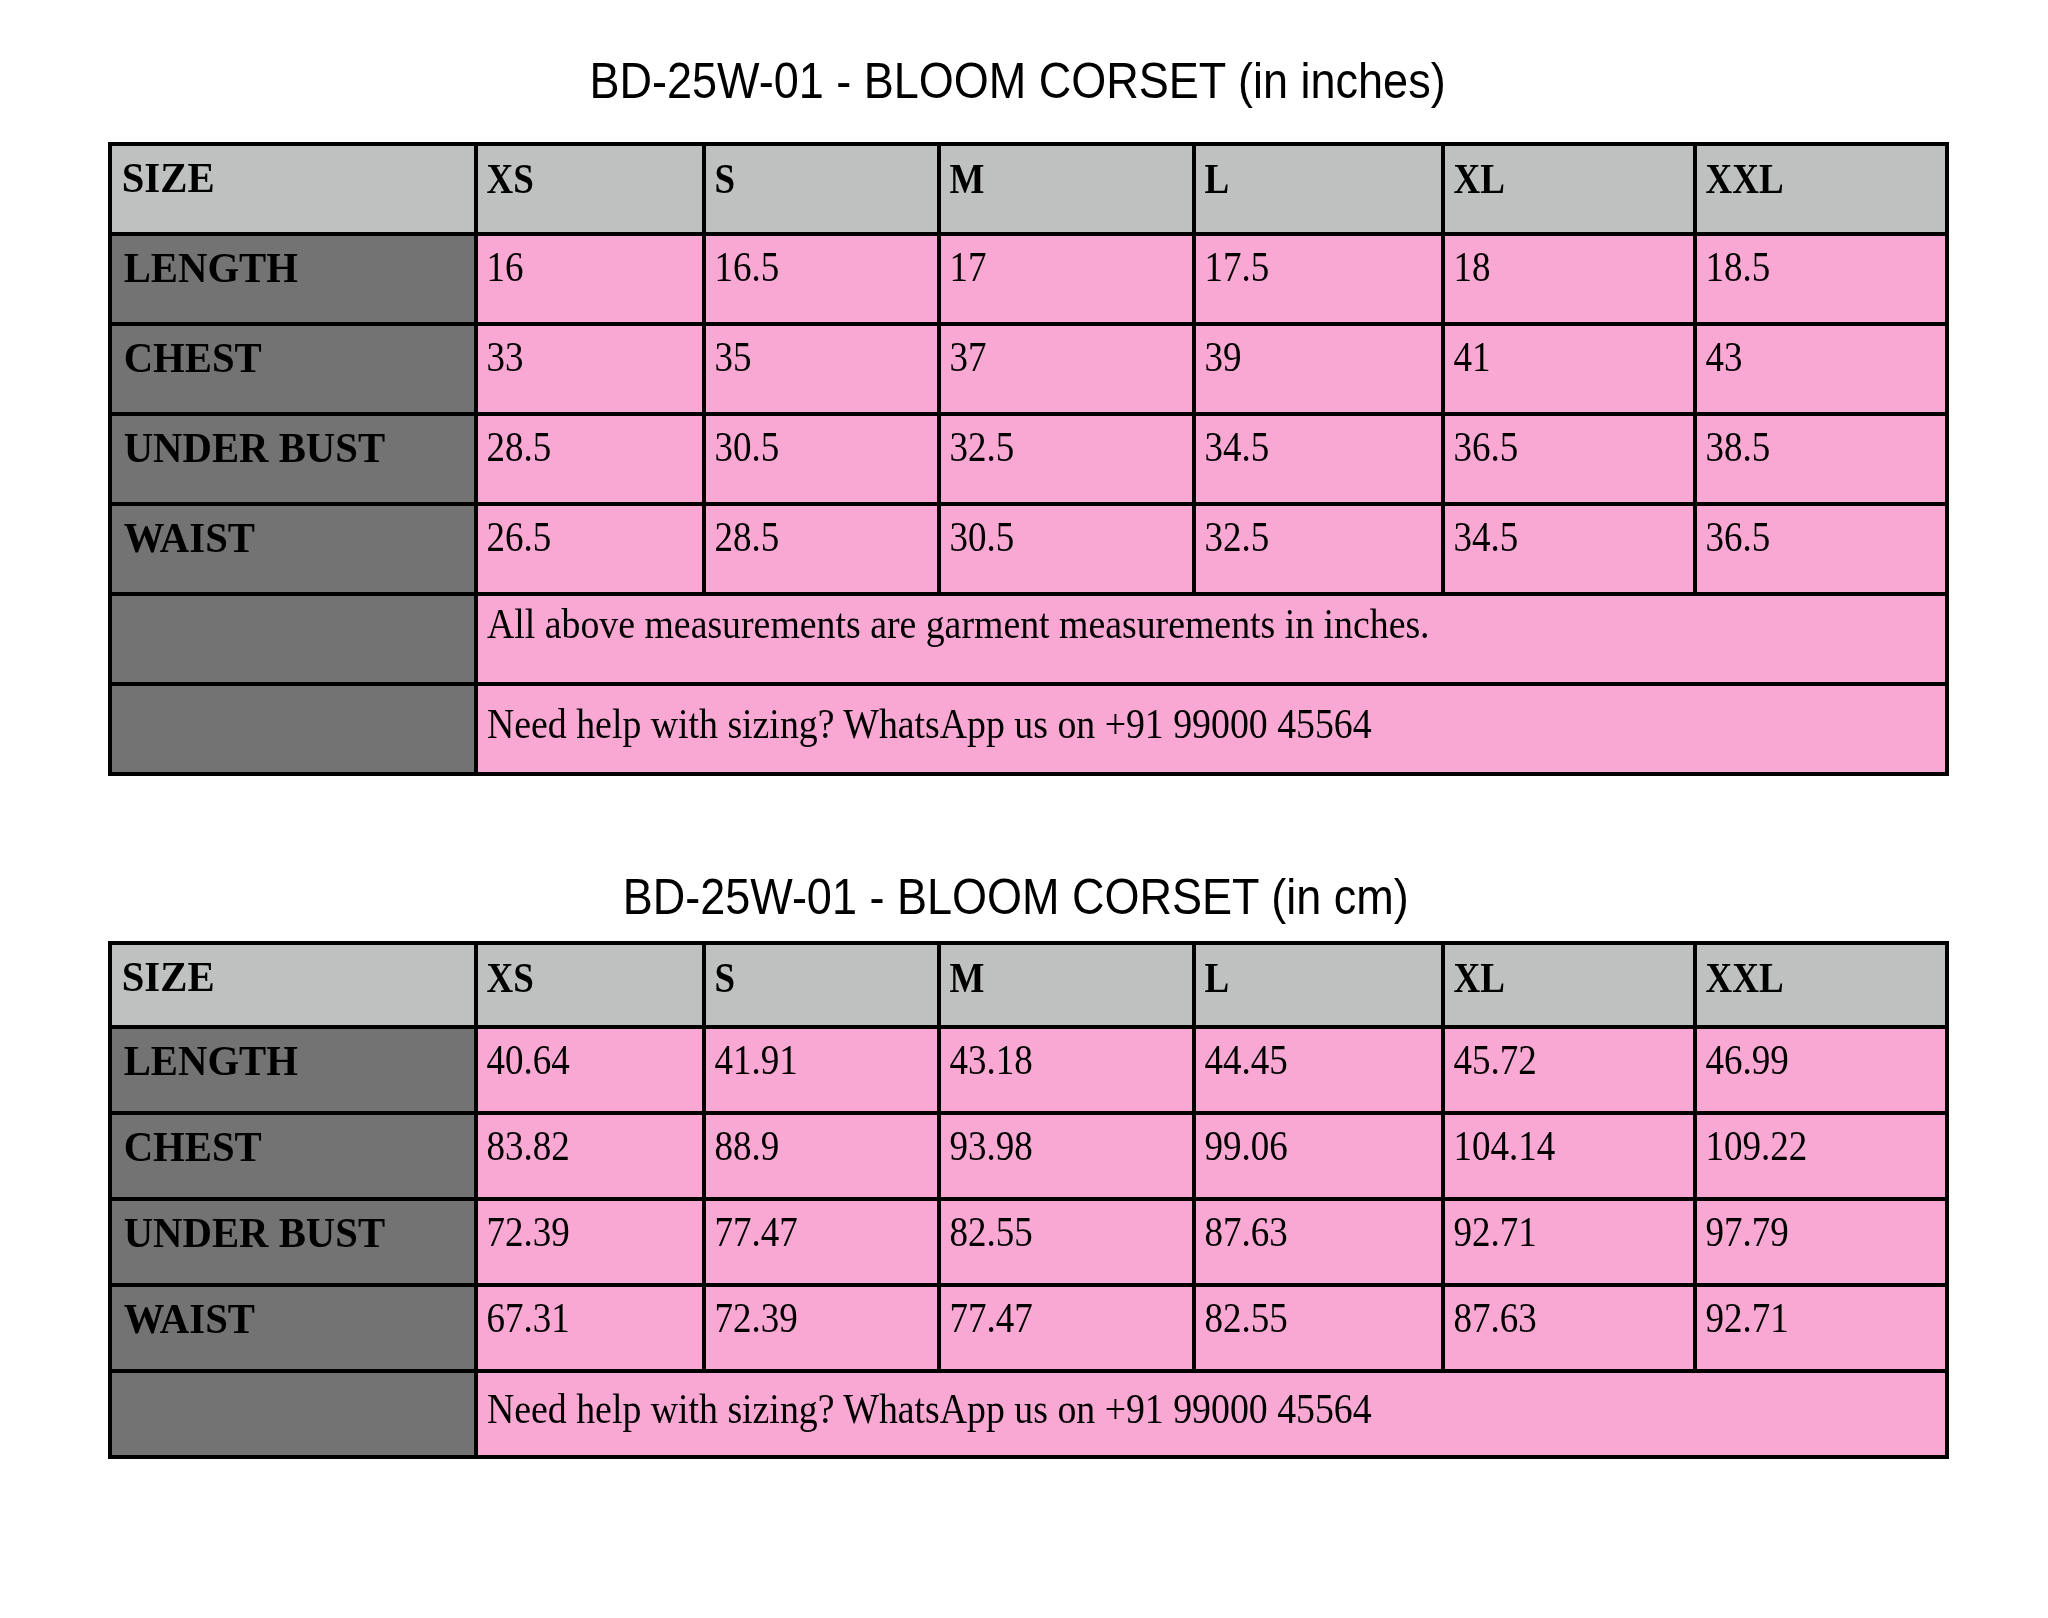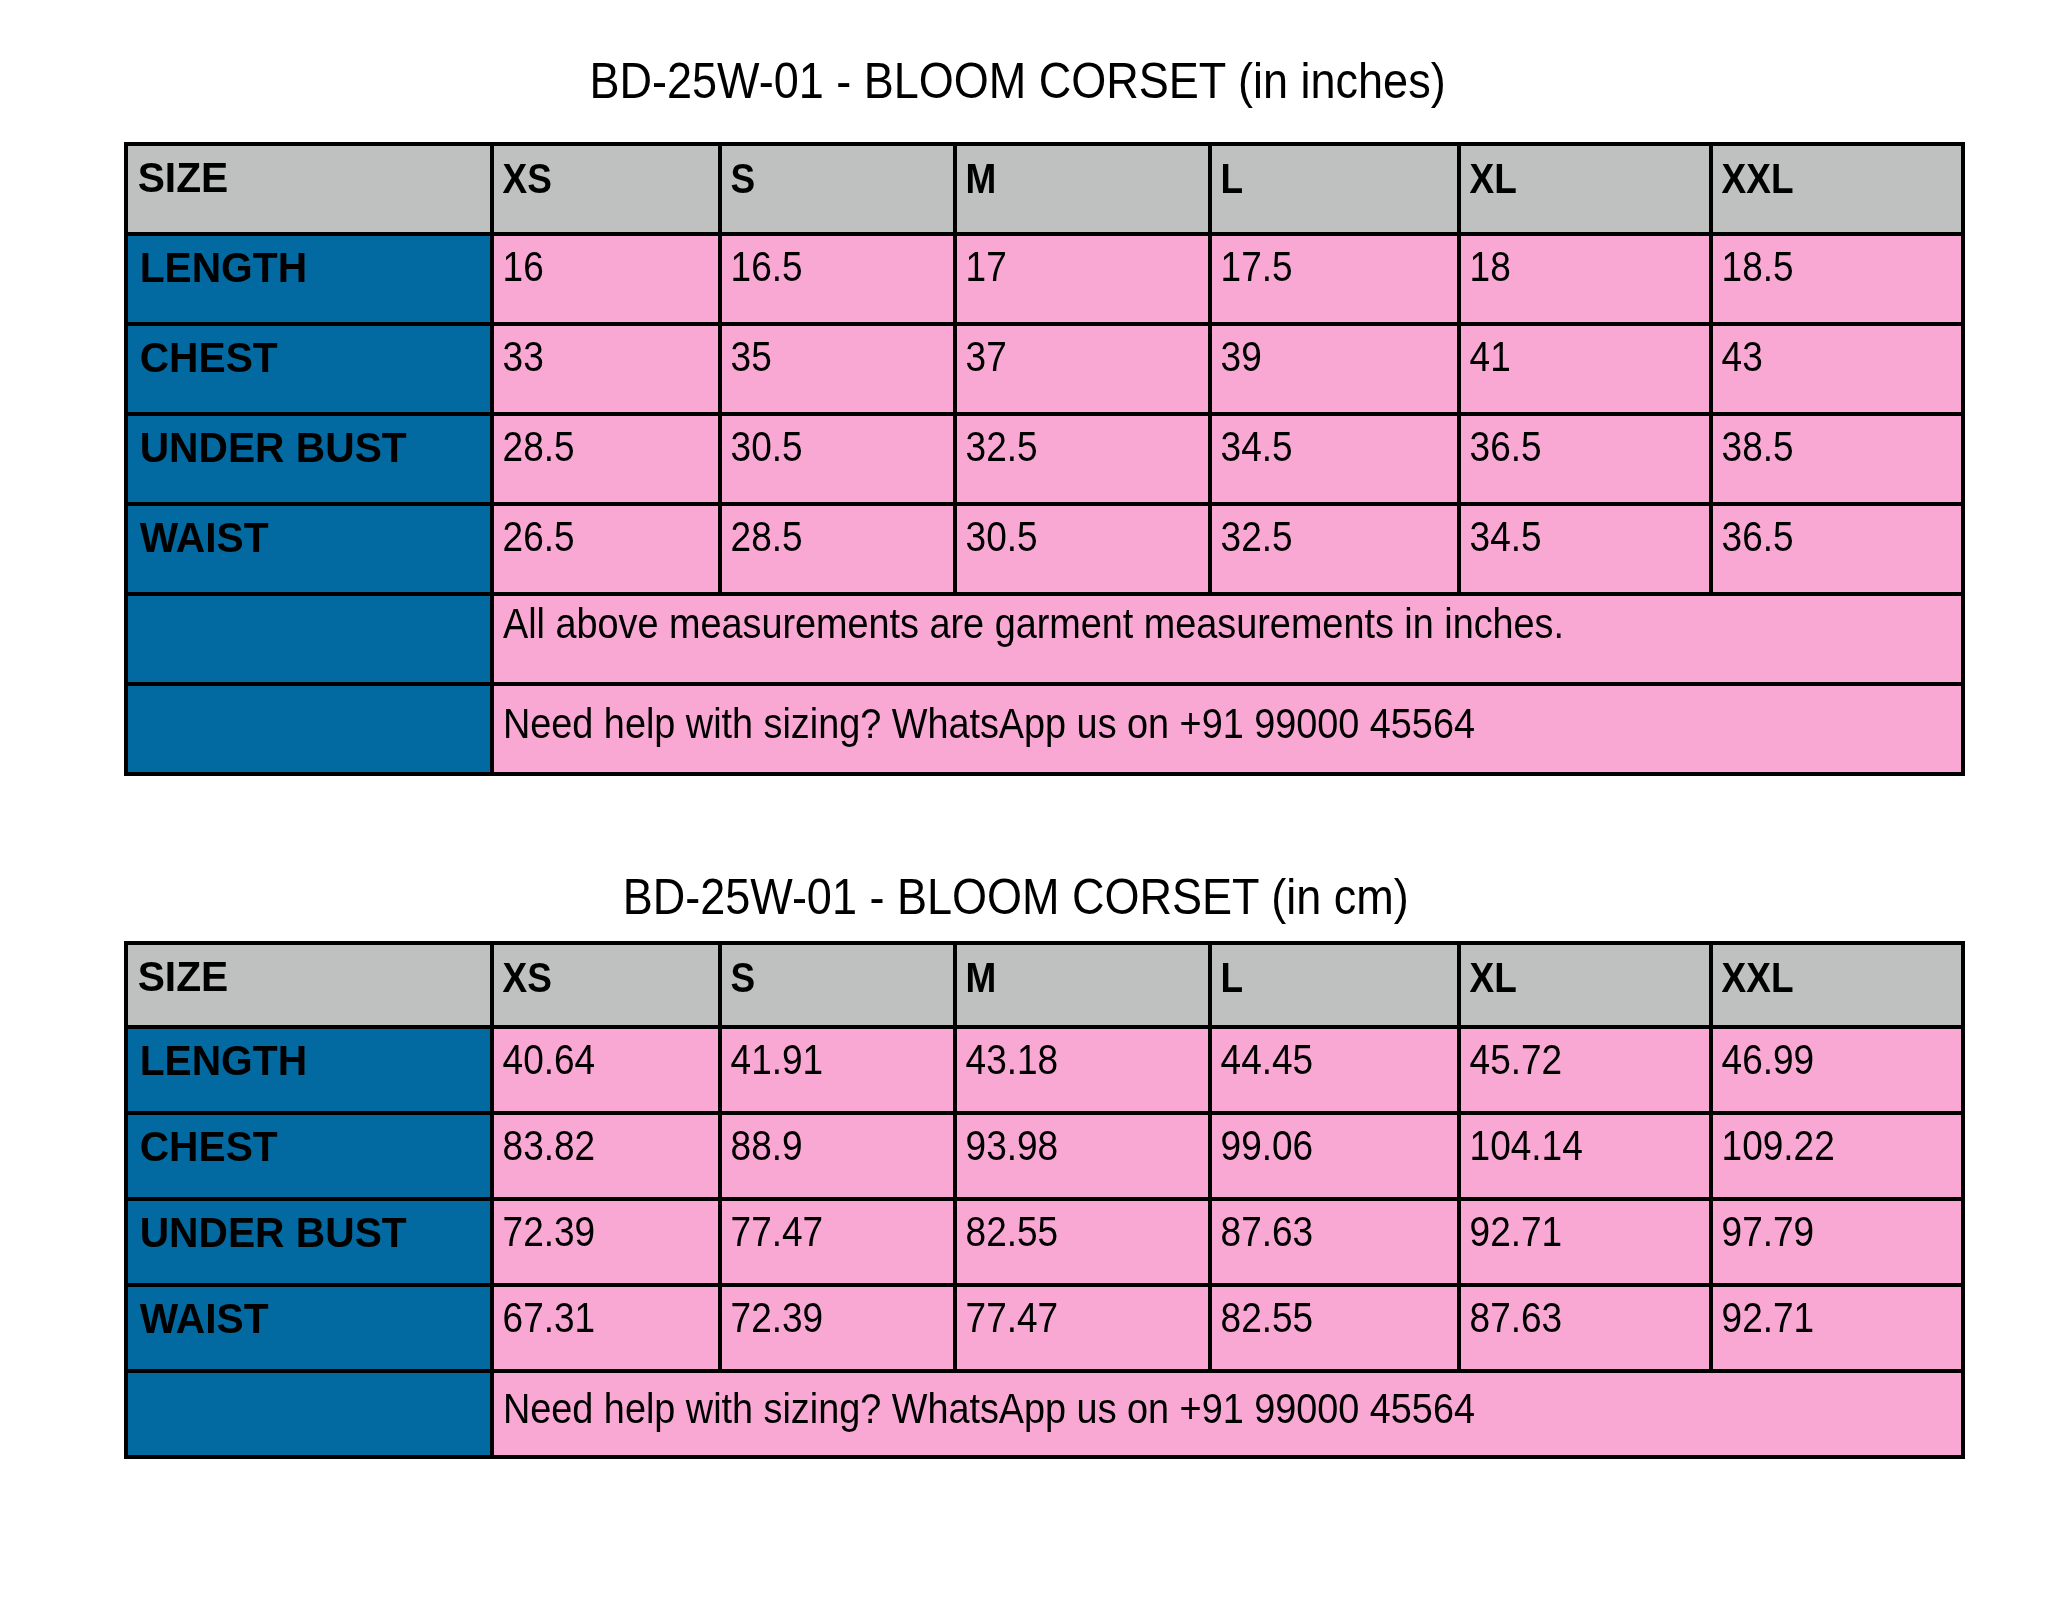--- a/index.html
+++ b/index.html
@@ -28,45 +28,46 @@
   .chart-title span {
     display: inline-block;
     transform: scaleX(0.9);
     transform-origin: center;
   }
   #title-inches { top: 56px; left: -6px; }
   #title-cm { top: 872px; left: -8px; }
 
   table.size-table {
     position: absolute;
-    left: 124px;
+    left: 108px;
     width: 1837px;
     border-collapse: collapse;
     table-layout: fixed;
+    font-family: Liberation Serif, serif;
   }
   #table-inches { top: 142px; }
   #table-cm { top: 941px; }
 
   table.size-table td, table.size-table th {
     border: 4px solid #000;
     padding: 0;
     vertical-align: top;
     text-align: left;
     overflow: hidden;
     white-space: nowrap;
   }
   #table-inches tr { height: 90px; }
   #table-cm tr { height: 86px; }
   #table-cm tr.header-row { height: 84px; }
 
   .header-row th {
     background: #bfc1c0;
   }
   td.label-cell {
-    background: #0369a1;
+    background: #737373;
   }
   td.value-cell, td.note-cell {
     background: #f9a8d4;
   }
   .cell-text {
     display: inline-block;
     padding-left: 12px;
     padding-top: 10px;
     font-size: 43px;
     line-height: 1.05;

